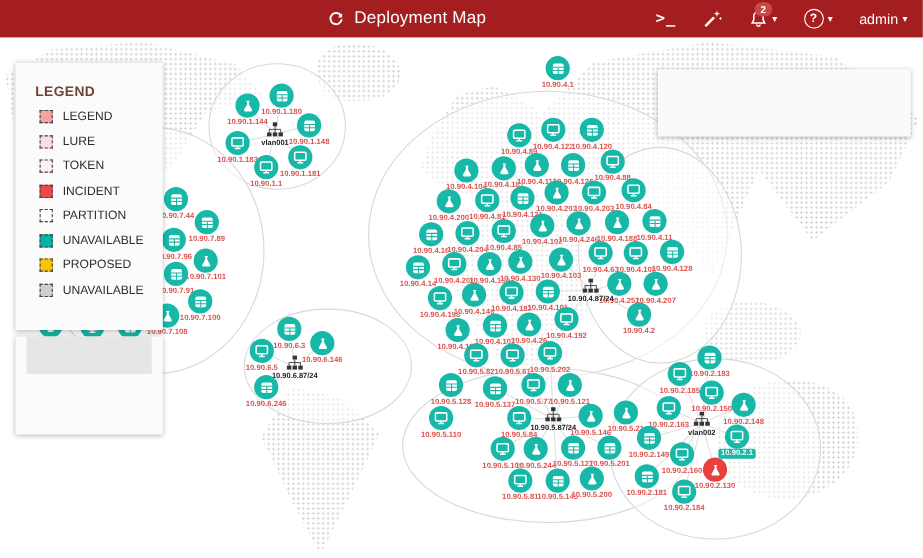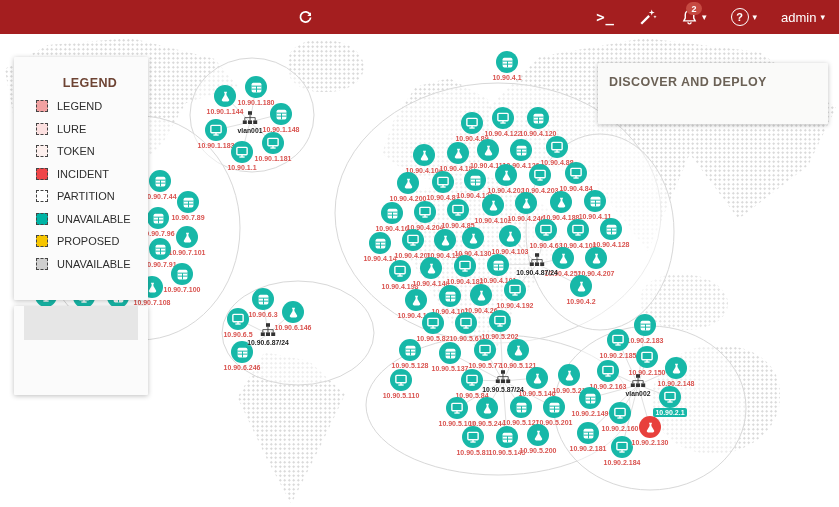--- a/index.html
+++ b/index.html
@@ -28,21 +28,21 @@
     display:inline-flex;align-items:center;justify-content:center;
     font-size:11px;font-weight:bold;
   }
   .admin{font-size:13px;display:inline-flex;align-items:center;cursor:pointer;}
   
   .card{
     position:absolute;background:#fbfbfb;box-shadow:0 1px 5px rgba(0,0,0,.25);
     z-index:20;border-radius:1px;
   }
   .card-title{font-size:12.5px;font-weight:bold;color:#6e4434;letter-spacing:.4px;}
-  .legend{left:14px;top:57px;width:134px;height:243px;padding:0;text-align:center;}
+  .legend{left:14px;top:57px;width:134px;height:243px;padding:0;}
   .legend .card-title{margin:19px 0 10px 18px;}
   .lrow{display:flex;align-items:center;gap:9px;margin:0 0 10.5px 22px;}
   .swatch{width:12px;height:12px;border:1px dashed #444;box-sizing:border-box;flex:0 0 auto;}
   .llabel{font-size:11px;color:#2e2e2e;}
   .locate{left:14px;top:306px;width:134px;height:89px;}
   .locate .card-title{margin:18px 0 11px 10px;}
   .ip-input{
     display:block;margin-left:10px;width:114px;height:34px;border:none;outline:none;
     background:#e6e6e6;box-sizing:border-box;font-size:12px;padding:0 6px;color:#333;
   }
@@ -870,20 +870,21 @@
   </div>
 
 <div class="topbar">
   <div class="tb-title-group">
     <span class="icon-btn">
       <svg width="15" height="15" viewBox="0 0 24 24">
           <path d="M19.3 7.2A8.2 8.2 0 1 0 20.2 12" fill="none" stroke="#fff" stroke-width="2.8"></path>
           <path d="M20.8 3.4v6h-6z" fill="#fff"></path>
         </svg>
     </span>
+    <span class="tb-title">Deployment Map</span>
   </div>
   <div class="tb-right">
     <span class="term">&gt;_</span>
     <span class="icon-btn">
       <svg width="18" height="18" viewBox="0 0 24 24">
           <line x1="3" y1="21" x2="13.5" y2="10.5" stroke="#fff" stroke-width="3"></line>
           <path d="M17 2l1 3 3 1-3 1-1 3-1-3-3-1 3-1z" fill="#fff"></path>
           <path d="M21.3 9.5l.6 1.6 1.6.6-1.6.6-.6 1.6-.6-1.6-1.6-.6 1.6-.6z" fill="#fff"></path>
         </svg>
     </span>
@@ -942,14 +943,13 @@
         <span class="llabel">UNAVAILABLE</span>
       </div>
     </div>
 </div>
 
 <div class="card locate">
   <input class="ip-input" value="" style="">
 </div>
 
 <div class="card discover">
-  <div class="card-title discover-title">DISCOVER AND DEPLOY</div>
 </div>
 
 </body></html>

